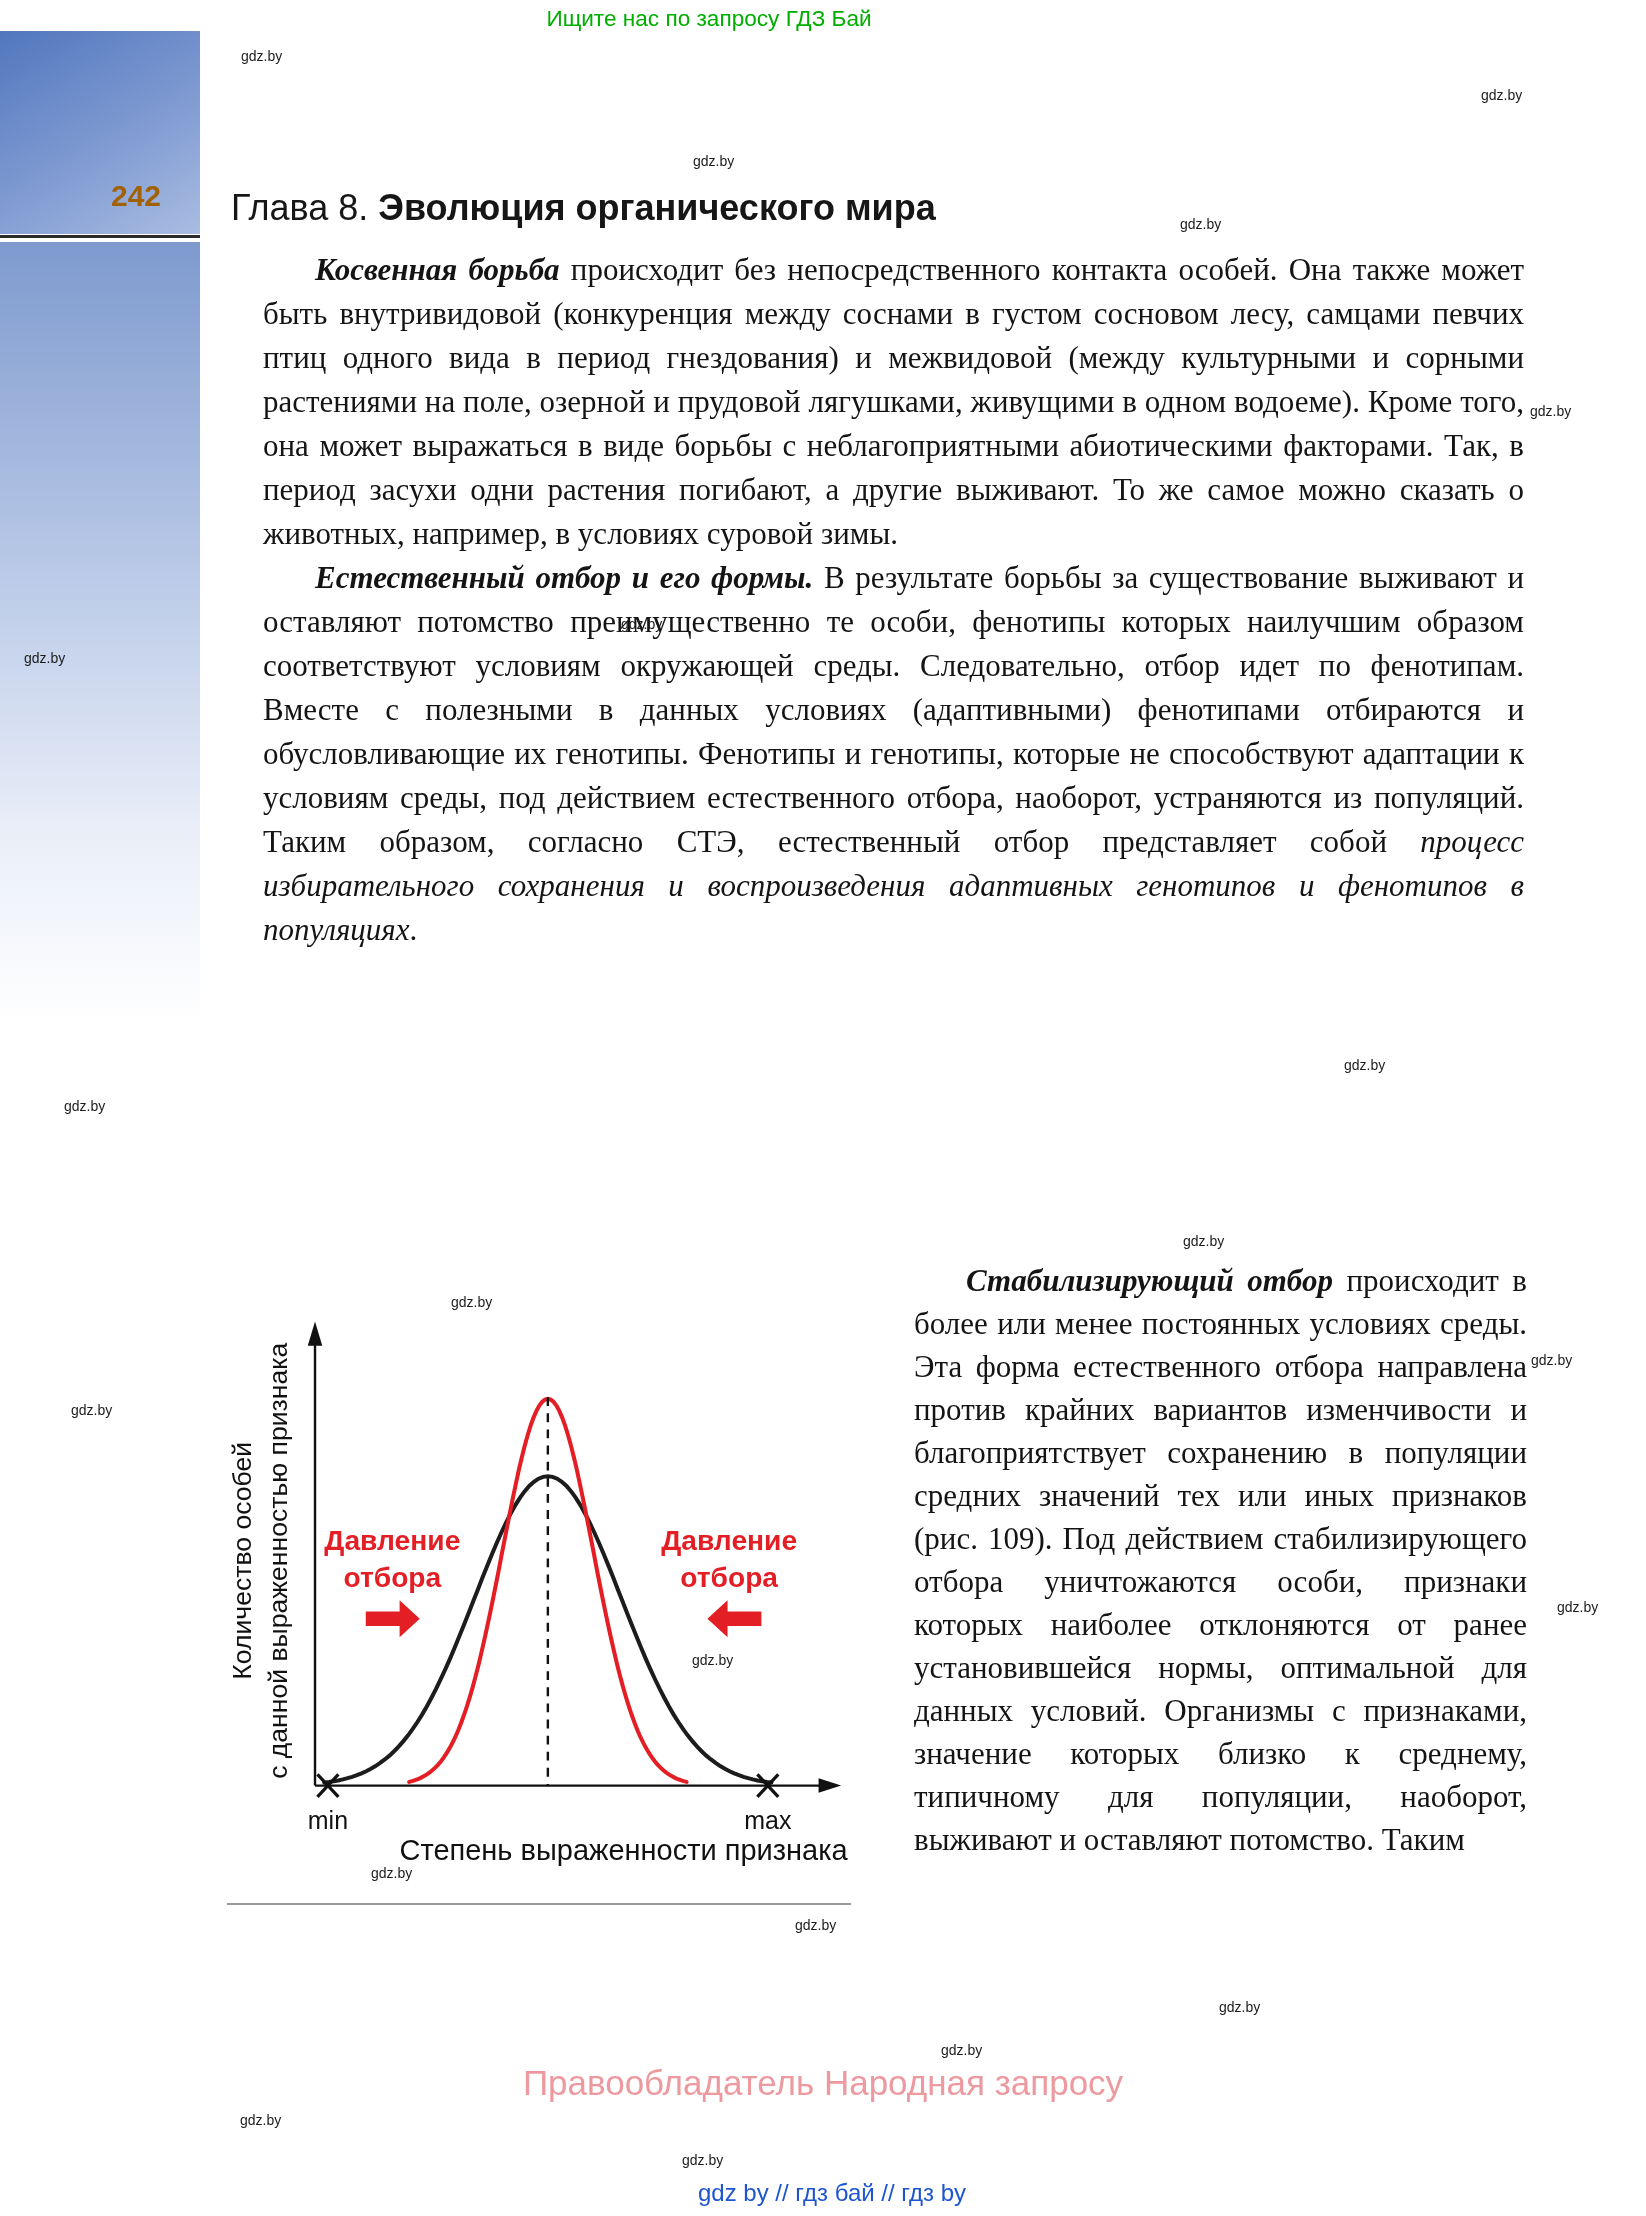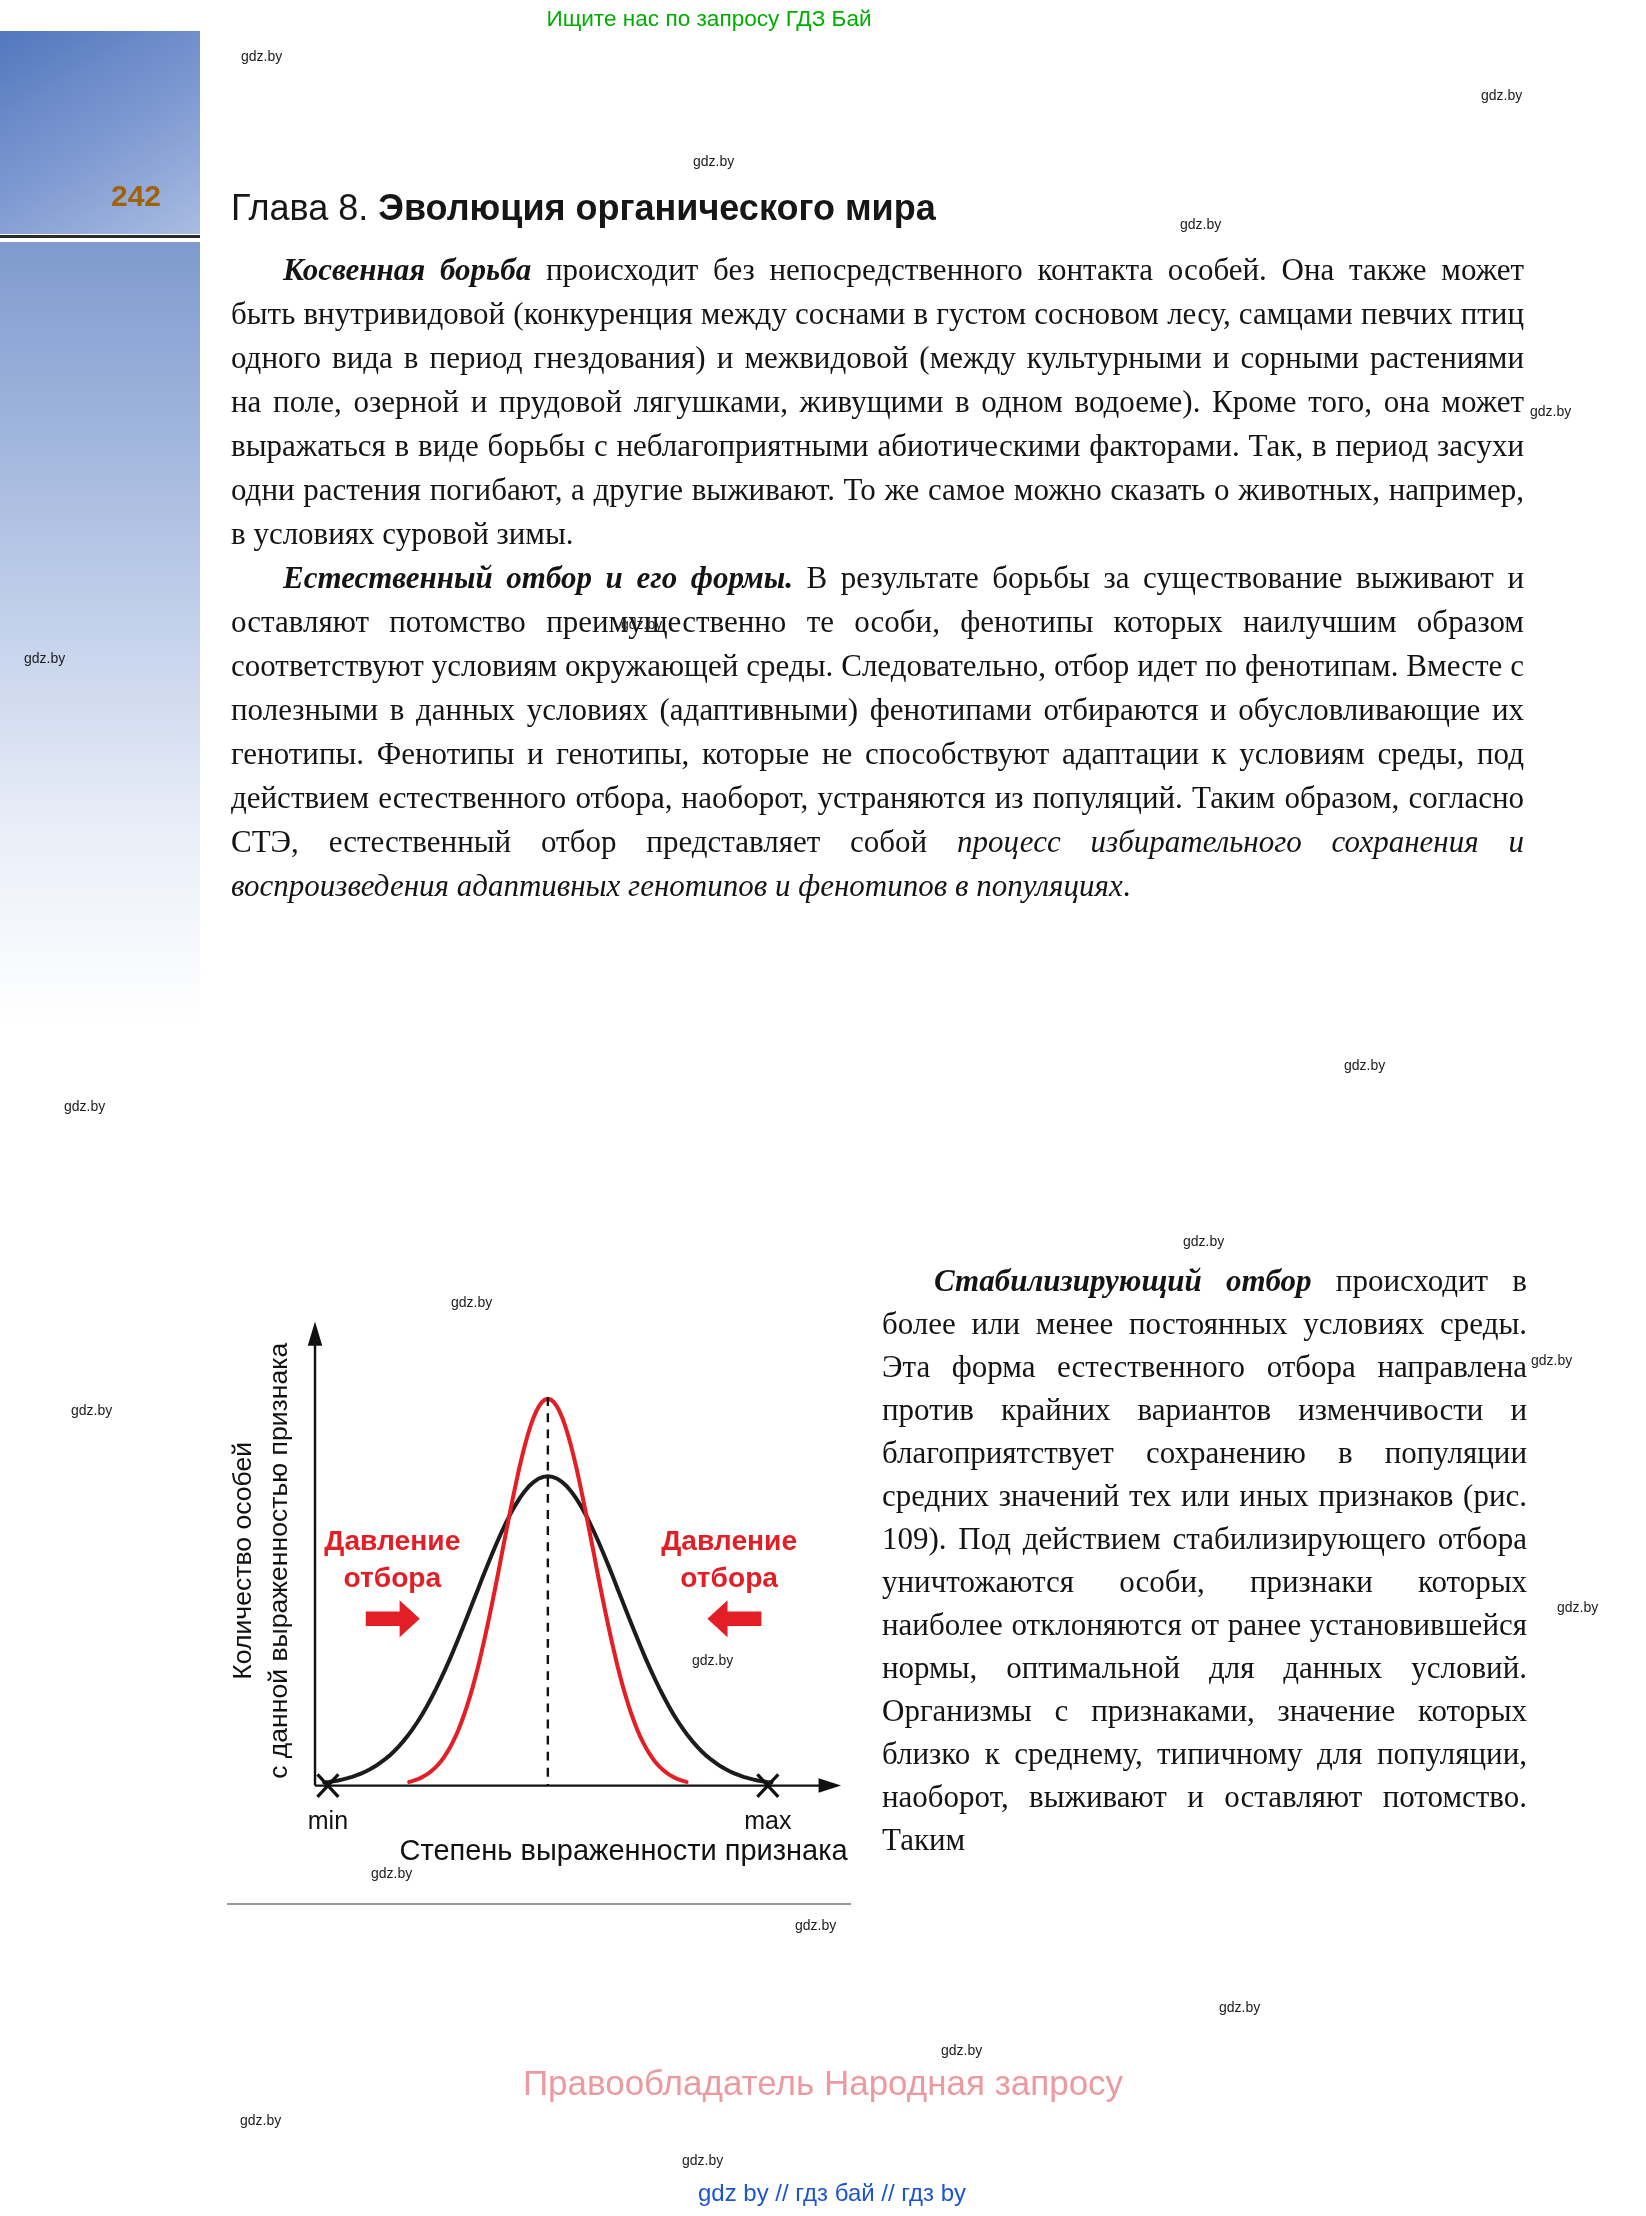--- a/index.html
+++ b/index.html
@@ -22,21 +22,21 @@
     position:absolute; left:0; top:242px; width:200px; height:782px;
     background:linear-gradient(180deg, #7e9ace 0%, #b9c9e7 42%, #e9eef8 75%, #ffffff 100%);
   }
   .page-number { position:absolute; left:111px; top:179px; font-size:30px; font-weight:bold; color:#a16207; }
   .chapter { position:absolute; left:231px; top:187px; font-size:36px; color:#161616; white-space:nowrap; }
   .chapter .bold { font-weight:bold; }
 
   .main-text { position:absolute; left:231px; top:248px; width:1293px; }
   .para {
     font-family:"Liberation Serif", serif; font-size:31px; line-height:44px;
-    color:#141414; text-align:justify; text-indent:52px; hyphens:auto;
+    color:#141414; text-align:justify; text-indent:52px; hyphens:auto;margin-left:32px;
   }
   .right-col { position:absolute; left:882px; top:1259px; width:645px; }
   .right-col .para { line-height:43px; }
 
   .i { font-style:italic; } .b { font-weight:normal; } .bi { font-weight:bold; font-style:italic; }
 
   .fig { position:absolute; left:227px; top:1307px; width:624px; height:693px; }
   .fig svg { position:absolute; left:0; top:0; }
   .fig-sep { position:absolute; top:596px; left:0; width:624px; height:1.6px; background:#9a9a9a; }
   .fig-cap {

